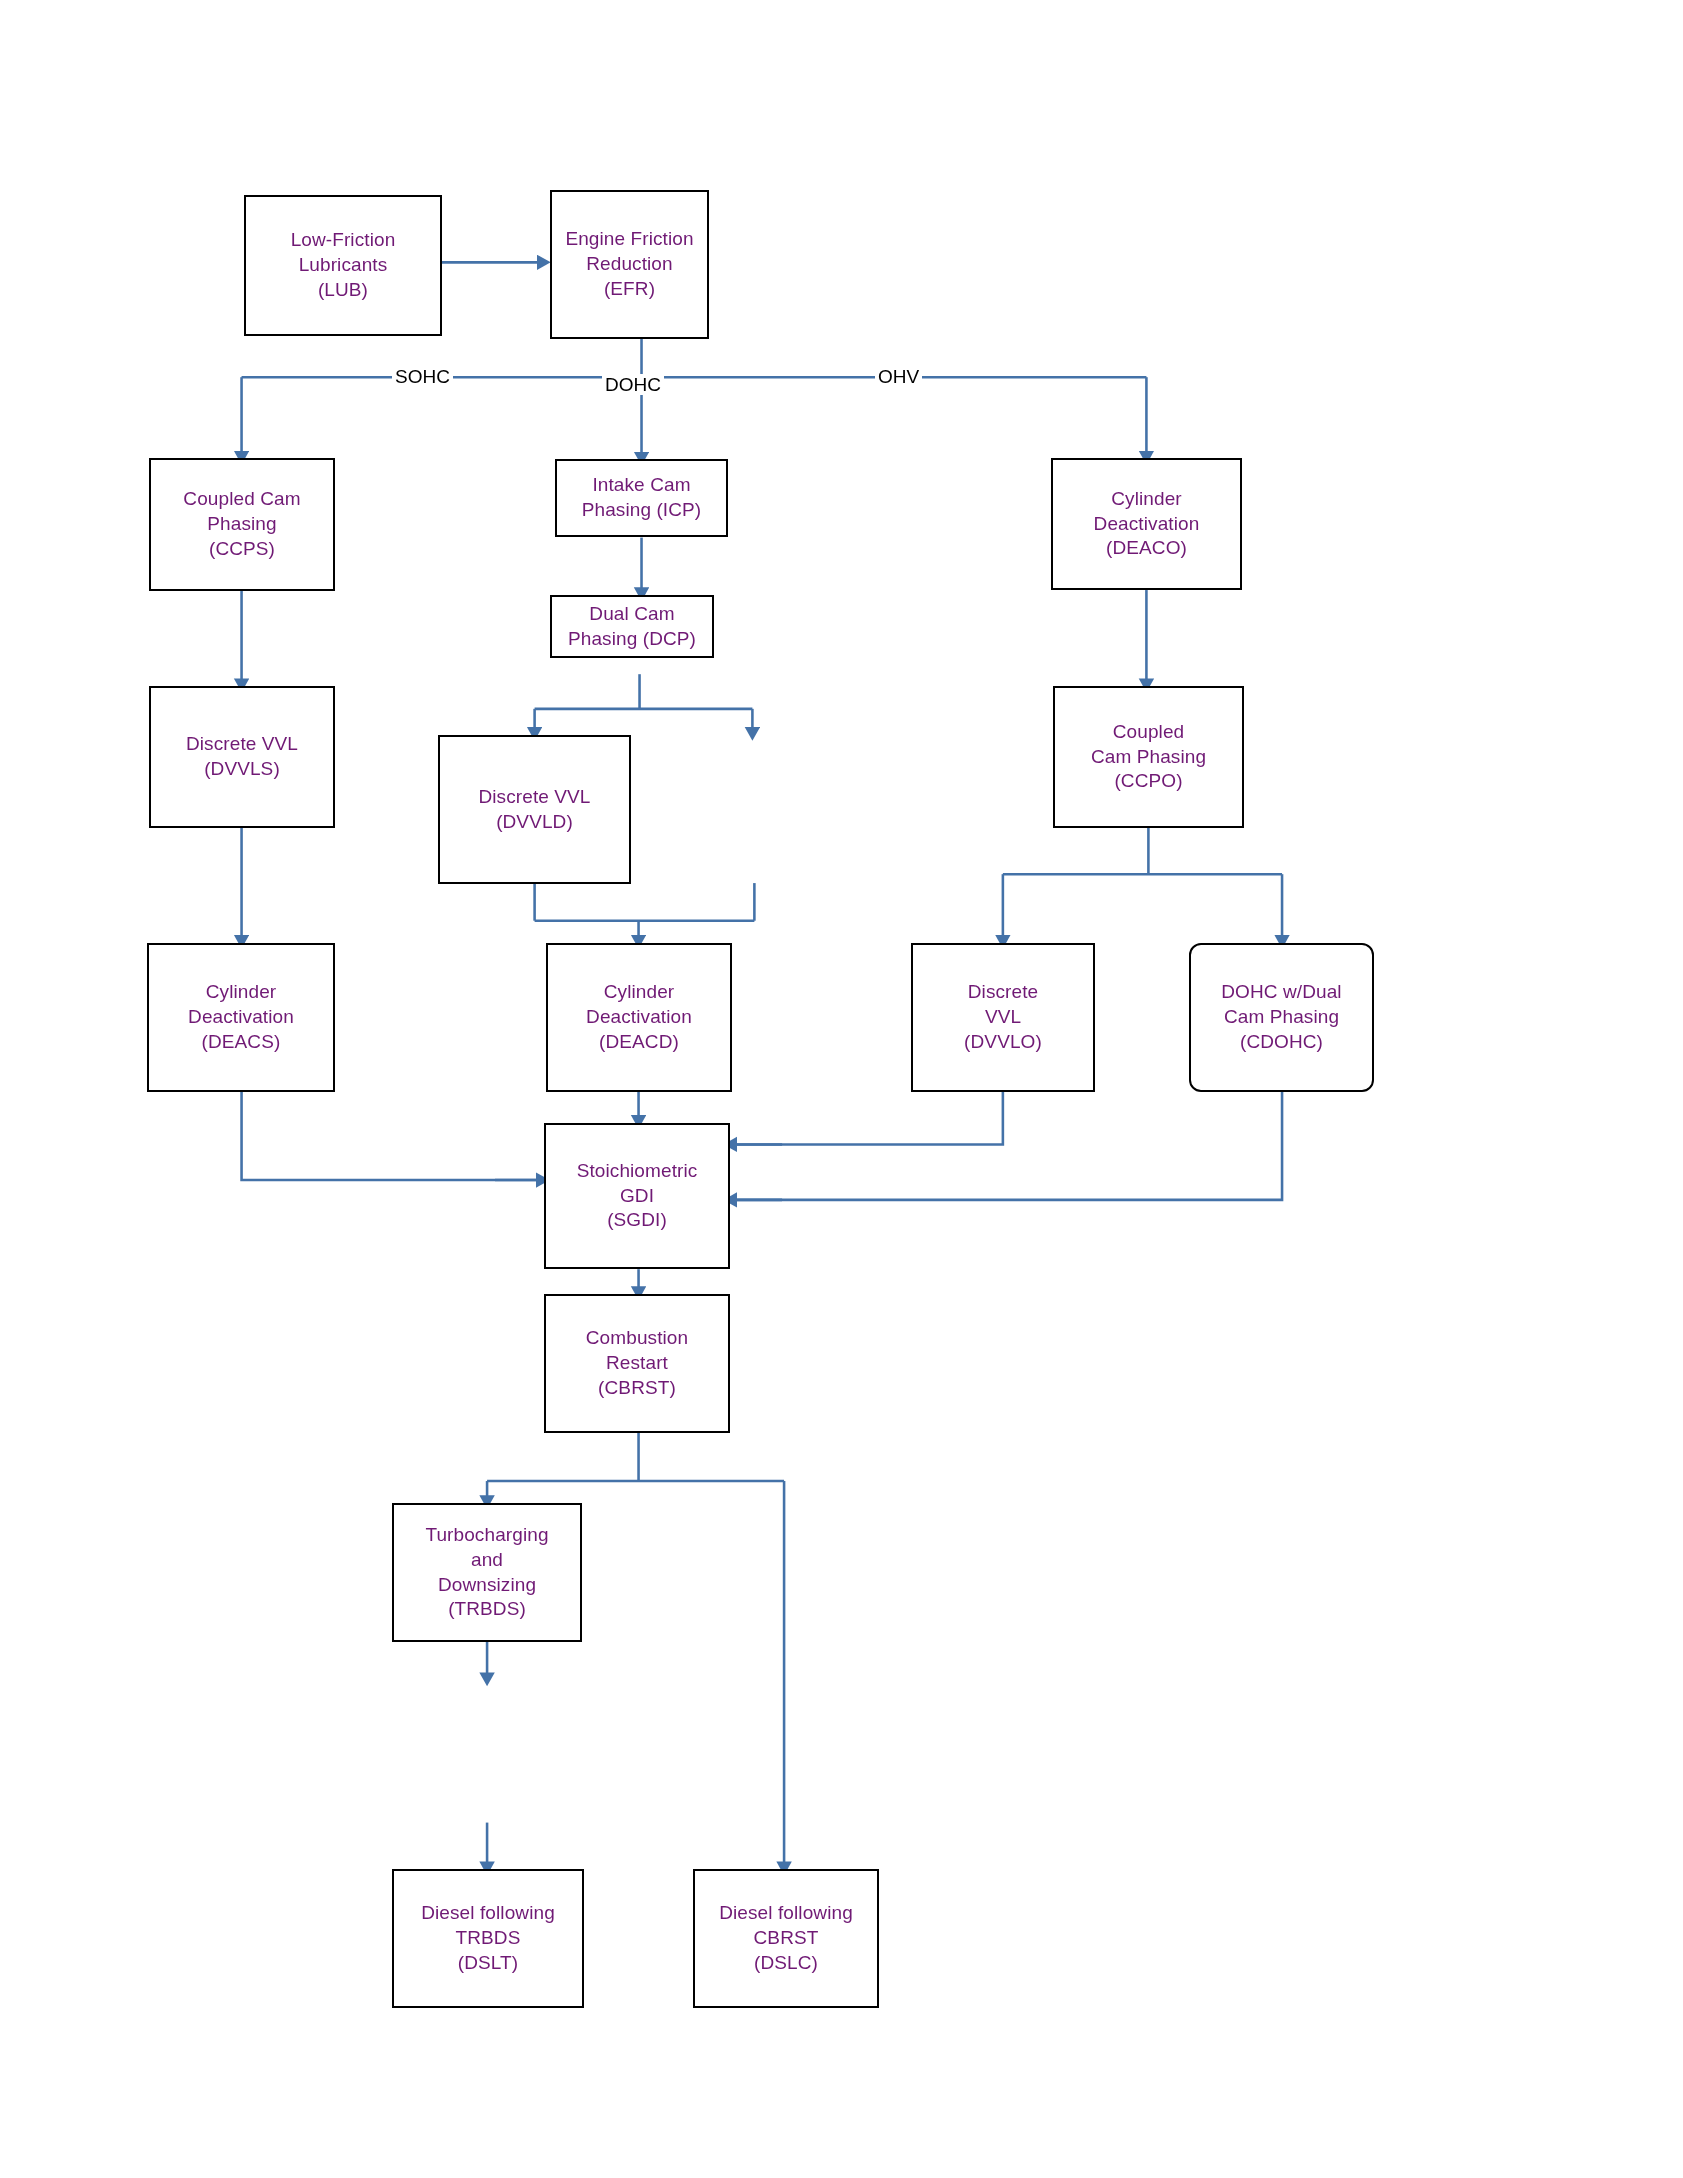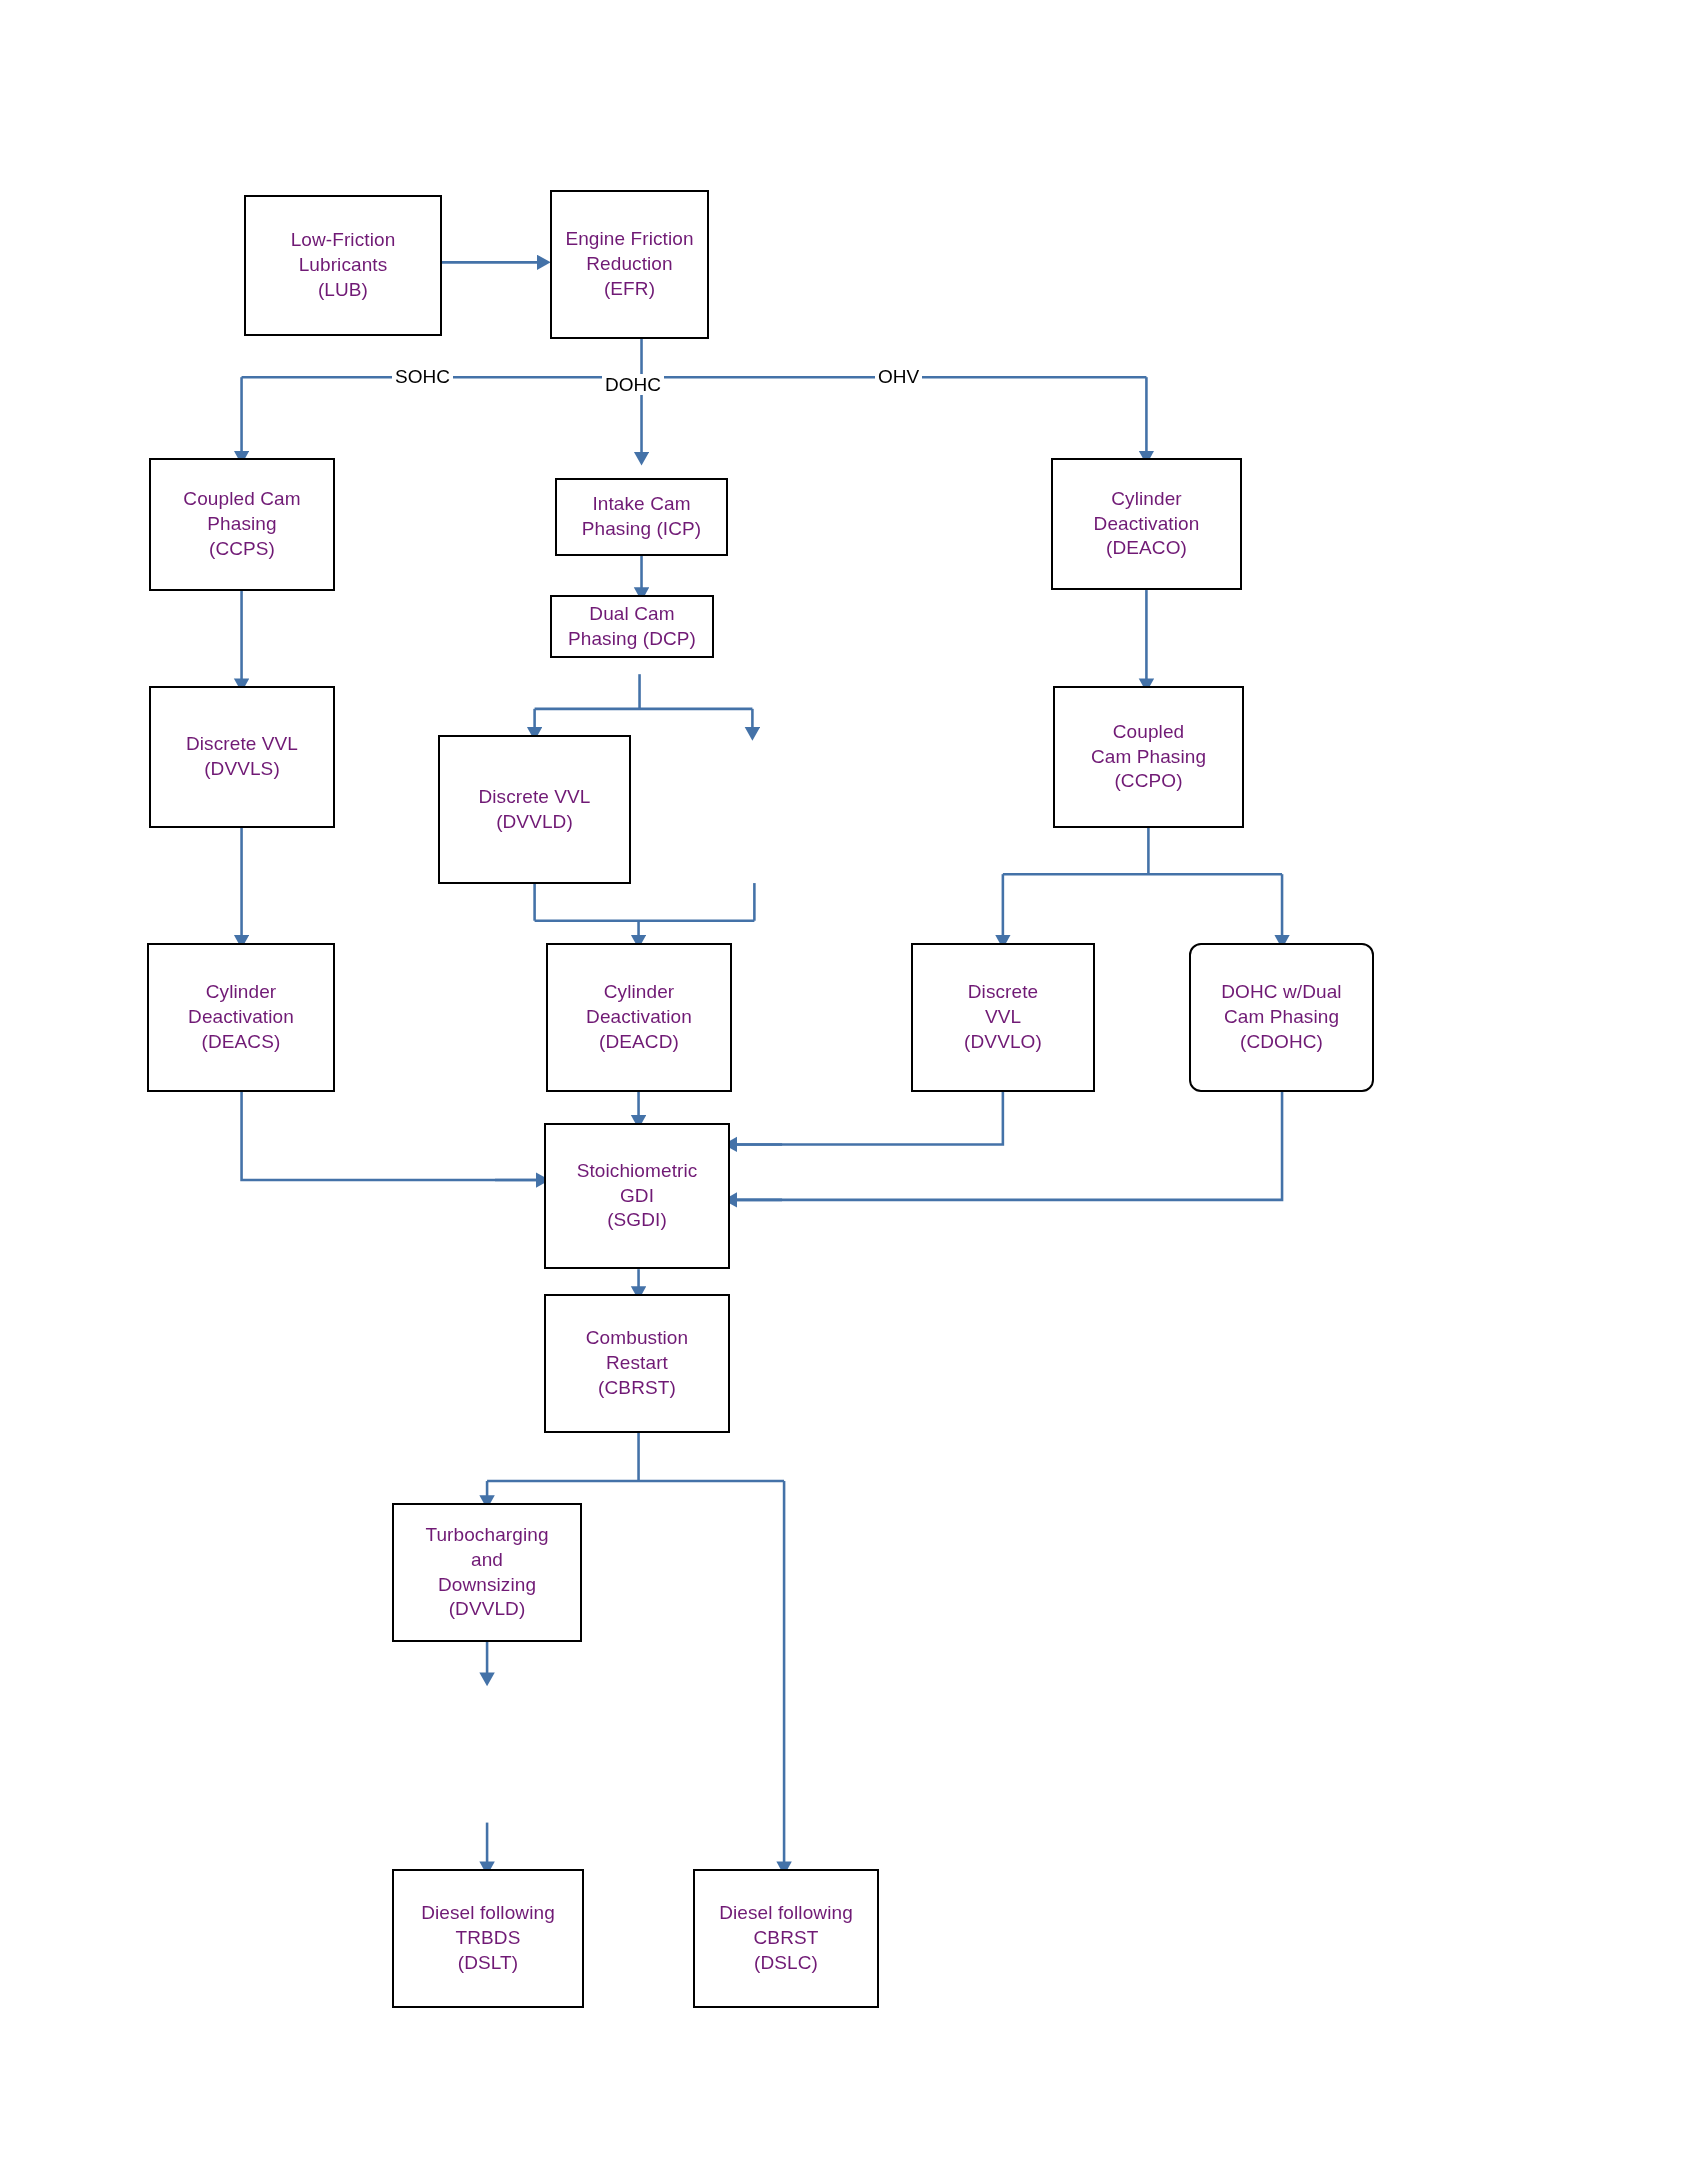--- a/index.html
+++ b/index.html
@@ -134,21 +134,21 @@
 Reduction
 (EFR)</span>
   </div>
 
   <div class="node" style="left:149px; top:458px; width:186px; height:133px;">
     <span class="label">Coupled Cam
 Phasing
 (CCPS)</span>
   </div>
 
-  <div class="node" style="left:555px; top:459px; width:173px; height:78px;margin-top:19px;">
+  <div class="node" style="left:555px; top:459px; width:173px; height:78px;">
     <span class="label">Intake Cam
 Phasing (ICP)</span>
   </div>
 
   <div class="node" style="left:1051px; top:458px; width:191px; height:132px;">
     <span class="label">Cylinder
 Deactivation
 (DEACO)</span>
   </div>
 
@@ -207,21 +207,21 @@
   <div class="node" style="left:544px; top:1294px; width:186px; height:139px;">
     <span class="label">Combustion
 Restart
 (CBRST)</span>
   </div>
 
   <div class="node" style="left:392px; top:1503px; width:190px; height:139px;">
     <span class="label">Turbocharging
 and
 Downsizing
-(DVVLD)</span>
+(TRBDS)</span>
   </div>
 
 
   <div class="node" style="left:392px; top:1869px; width:192px; height:139px;">
     <span class="label">Diesel following
 TRBDS
 (DSLT)</span>
   </div>
 
   <div class="node" style="left:693px; top:1869px; width:186px; height:139px;">

